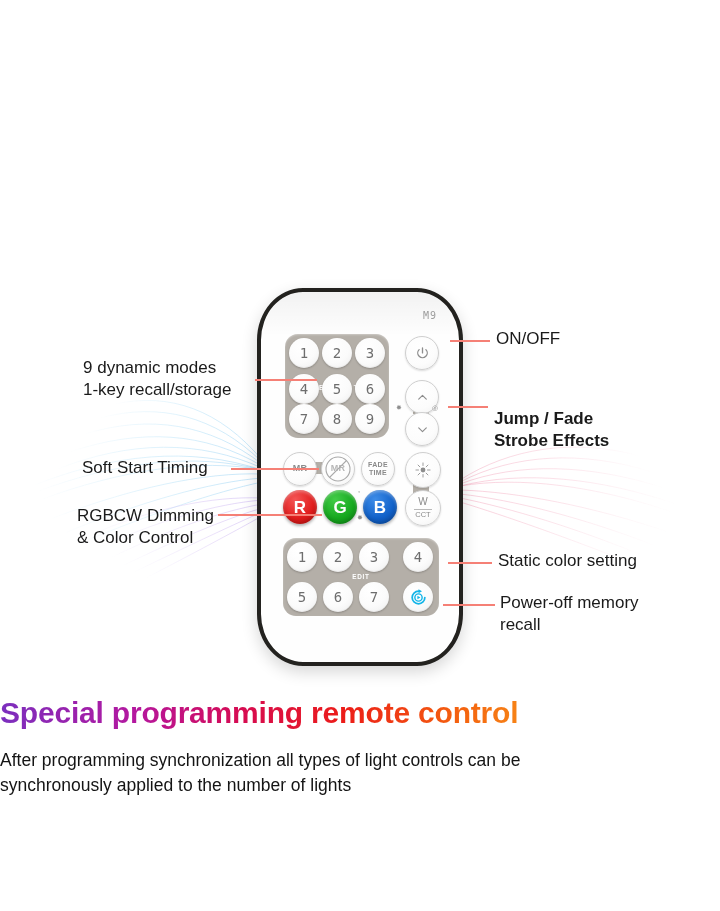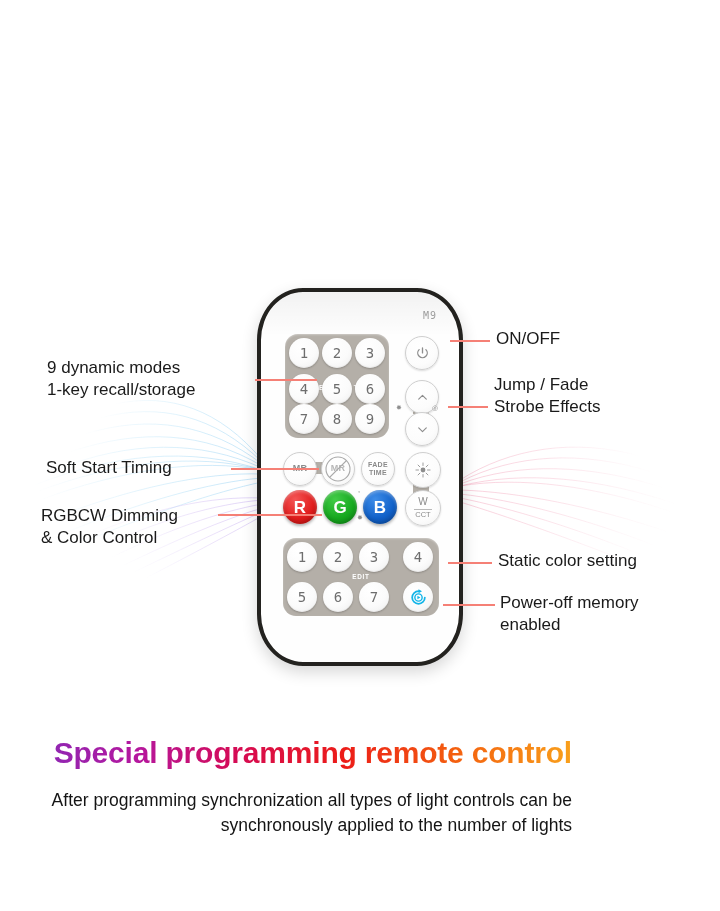--- a/index.html
+++ b/index.html
@@ -24,21 +24,21 @@
     -webkit-background-clip:text;background-clip:text;
     -webkit-text-fill-color:transparent;color:transparent;
     white-space:nowrap;
   }
   .subtitle{
     margin:0;padding-top:20px;
     font-size:24px;color:#1d1d1f;line-height:1.38;font-weight:400;
   }
 
   
-  .footer{position:absolute;top:736px;left:0;width:572px;z-index:5;text-align:right;}
+  .footer{position:absolute;top:696px;left:0;width:572px;z-index:5;text-align:left;}
   .title-bottom{
     margin:0;
     font-size:30px;font-weight:bold;letter-spacing:-0.2px;
     background:linear-gradient(90deg,#7b2fbe 0%,#b5179e 24%,#d60b52 42%,#ec1c18 60%,#f4610f 80%,#f9a01b 100%);
     -webkit-background-clip:text;background-clip:text;
     -webkit-text-fill-color:transparent;color:transparent;
     white-space:nowrap;
   }
   .footer-sub{
     margin:0;padding-top:18px;
@@ -97,21 +97,21 @@
   .bridge{position:absolute;background:#b4afa8;}
 
   
   .key.rgb{color:#fff;font-size:17px;font-weight:bold;font-family:"Liberation Sans",sans-serif;
     box-shadow:0 2px 3px rgba(0,0,0,.3), inset 0 -2px 4px rgba(0,0,0,.18), inset 0 2px 3px rgba(255,255,255,.35);}
 
   .mini-ico{position:absolute;color:#8e8e8e;font-size:7px;line-height:1;}
 
   
   .callout{position:absolute;z-index:6;font-size:17px;color:#1a1a1a;line-height:1.3;white-space:pre-line;}
-  .callout.left{text-align:left;}
+  .callout.left{text-align:left;margin-left:36px;}
   .lead{position:absolute;height:1.6px;background:#f58076;z-index:5;}
 
   .svg-ico{display:block;}
 </style>
 </head>
 <body>
 
 <svg class="bg-waves" width="720" height="911" viewBox="0 0 720 911">
   <defs>
     <linearGradient id="gblue" x1="0" y1="0" x2="1" y2="0">
@@ -177,25 +177,25 @@
 <div class="lead" style="left:448px;top:562px;width:44px;"></div>
 <div class="lead" style="left:443px;top:604px;width:52px;"></div>
 
 <div class="callout left" style="left:47px;top:357px;">9 dynamic modes
 1-key recall/storage</div>
 <div class="callout left" style="left:46px;top:457px;">Soft Start Timing</div>
 <div class="callout left" style="left:41px;top:505px;">RGBCW Dimming
 &amp; Color Control</div>
 
 <div class="callout" style="left:496px;top:328px;text-align:right;">ON/OFF</div>
-<div class="callout" style="left:494px;top:374px;">Jump / Fade
+<div class="callout" style="left:494px;top:408px;font-weight:bold;">Jump / Fade
 Strobe Effects</div>
 <div class="callout" style="left:498px;top:550px;">Static color setting</div>
 <div class="callout" style="left:500px;top:592px;">Power-off memory
-enabled</div>
+recall</div>
 
 <div class="remote-wrap">
   <div class="remote-shell"></div>
 
   <span class="model-label">M9</span>
 
   <div class="pad" style="left:28px;top:46px;width:104px;height:104px;"></div>
   <div class="pad-label" style="top:96px;left:28px;width:104px;">MODE / FADE TIME</div>
 
   <div class="key" style="left:32px;top:50px;width:30px;height:30px;">1</div>

